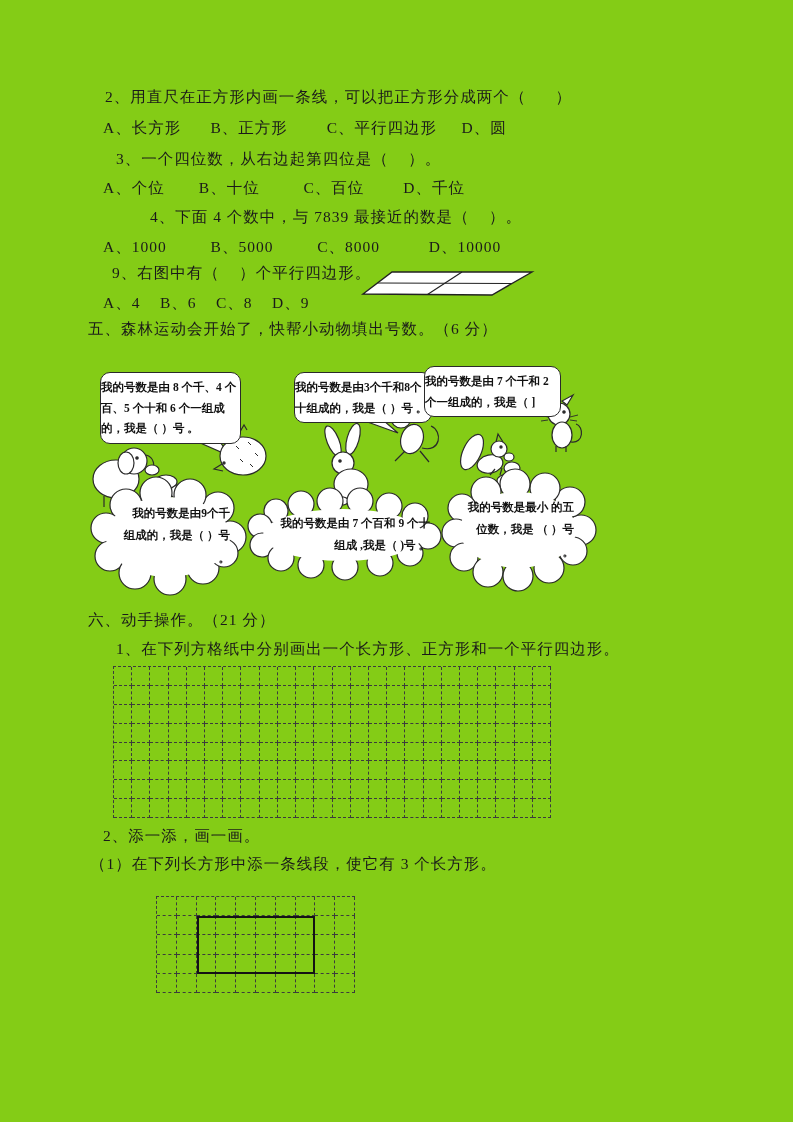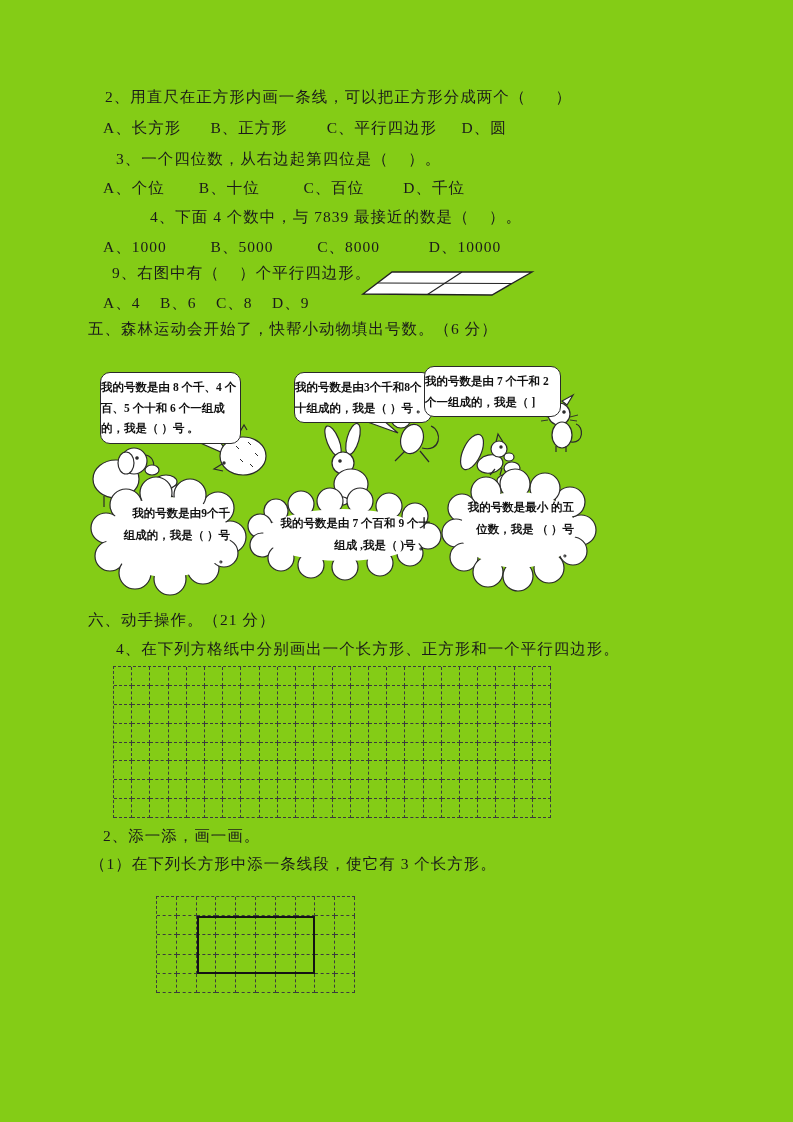--- a/index.html
+++ b/index.html
@@ -183,21 +183,21 @@
     <div class="bubble" style="left:10px; top:12px; width:141px; min-height:68px;">我的号数是由 8 个千、4 个百、5 个十和 6 个一组成的，我是（    ）号 。</div>
     <div class="bubble" style="left:168px; top:12px; width:138px; min-height:48px;margin-left:36px;">我的号数是由3个千和8个十组成的，我是（    ）号 。</div>
     <div class="bubble" style="left:334px; top:6px; width:137px; min-height:38px;">我的号数是由 7 个千和 2 个一组成的，我是（     ]</div>
 
     <div class="cloud-text" style="left:28px; top:142px; width:112px;">我的号数是由9个千 组成的，我是（   ）号 。</div>
     <div class="cloud-text" style="left:180px; top:152px; width:152px;margin-left:8px;">我的号数是由 7 个百和 9 个十组成 ,我是（    )号 。</div>
     <div class="cloud-text" style="left:374px; top:136px; width:110px;">我的号数是最小 的五位数，我是 （   ）号 。</div>
   </div>
 
   <div class="line" style="left:88px;  top:610px;">六、动手操作。（21 分）</div>
-  <div class="line" style="left:116px; top:639px;">4、在下列方格纸中分别画出一个长方形、正方形和一个平行四边形。</div>
+  <div class="line" style="left:116px; top:639px;">1、在下列方格纸中分别画出一个长方形、正方形和一个平行四边形。</div>
 
   <div class="grid" style="left: 113px; top: 666px; width: 438px; height: 152px; grid-template-columns: repeat(24, 1fr); grid-template-rows: repeat(8, 1fr);">
       <div class="gcell"></div>
       <div class="gcell"></div>
       <div class="gcell"></div>
       <div class="gcell"></div>
       <div class="gcell"></div>
       <div class="gcell"></div>
       <div class="gcell"></div>
       <div class="gcell"></div>

